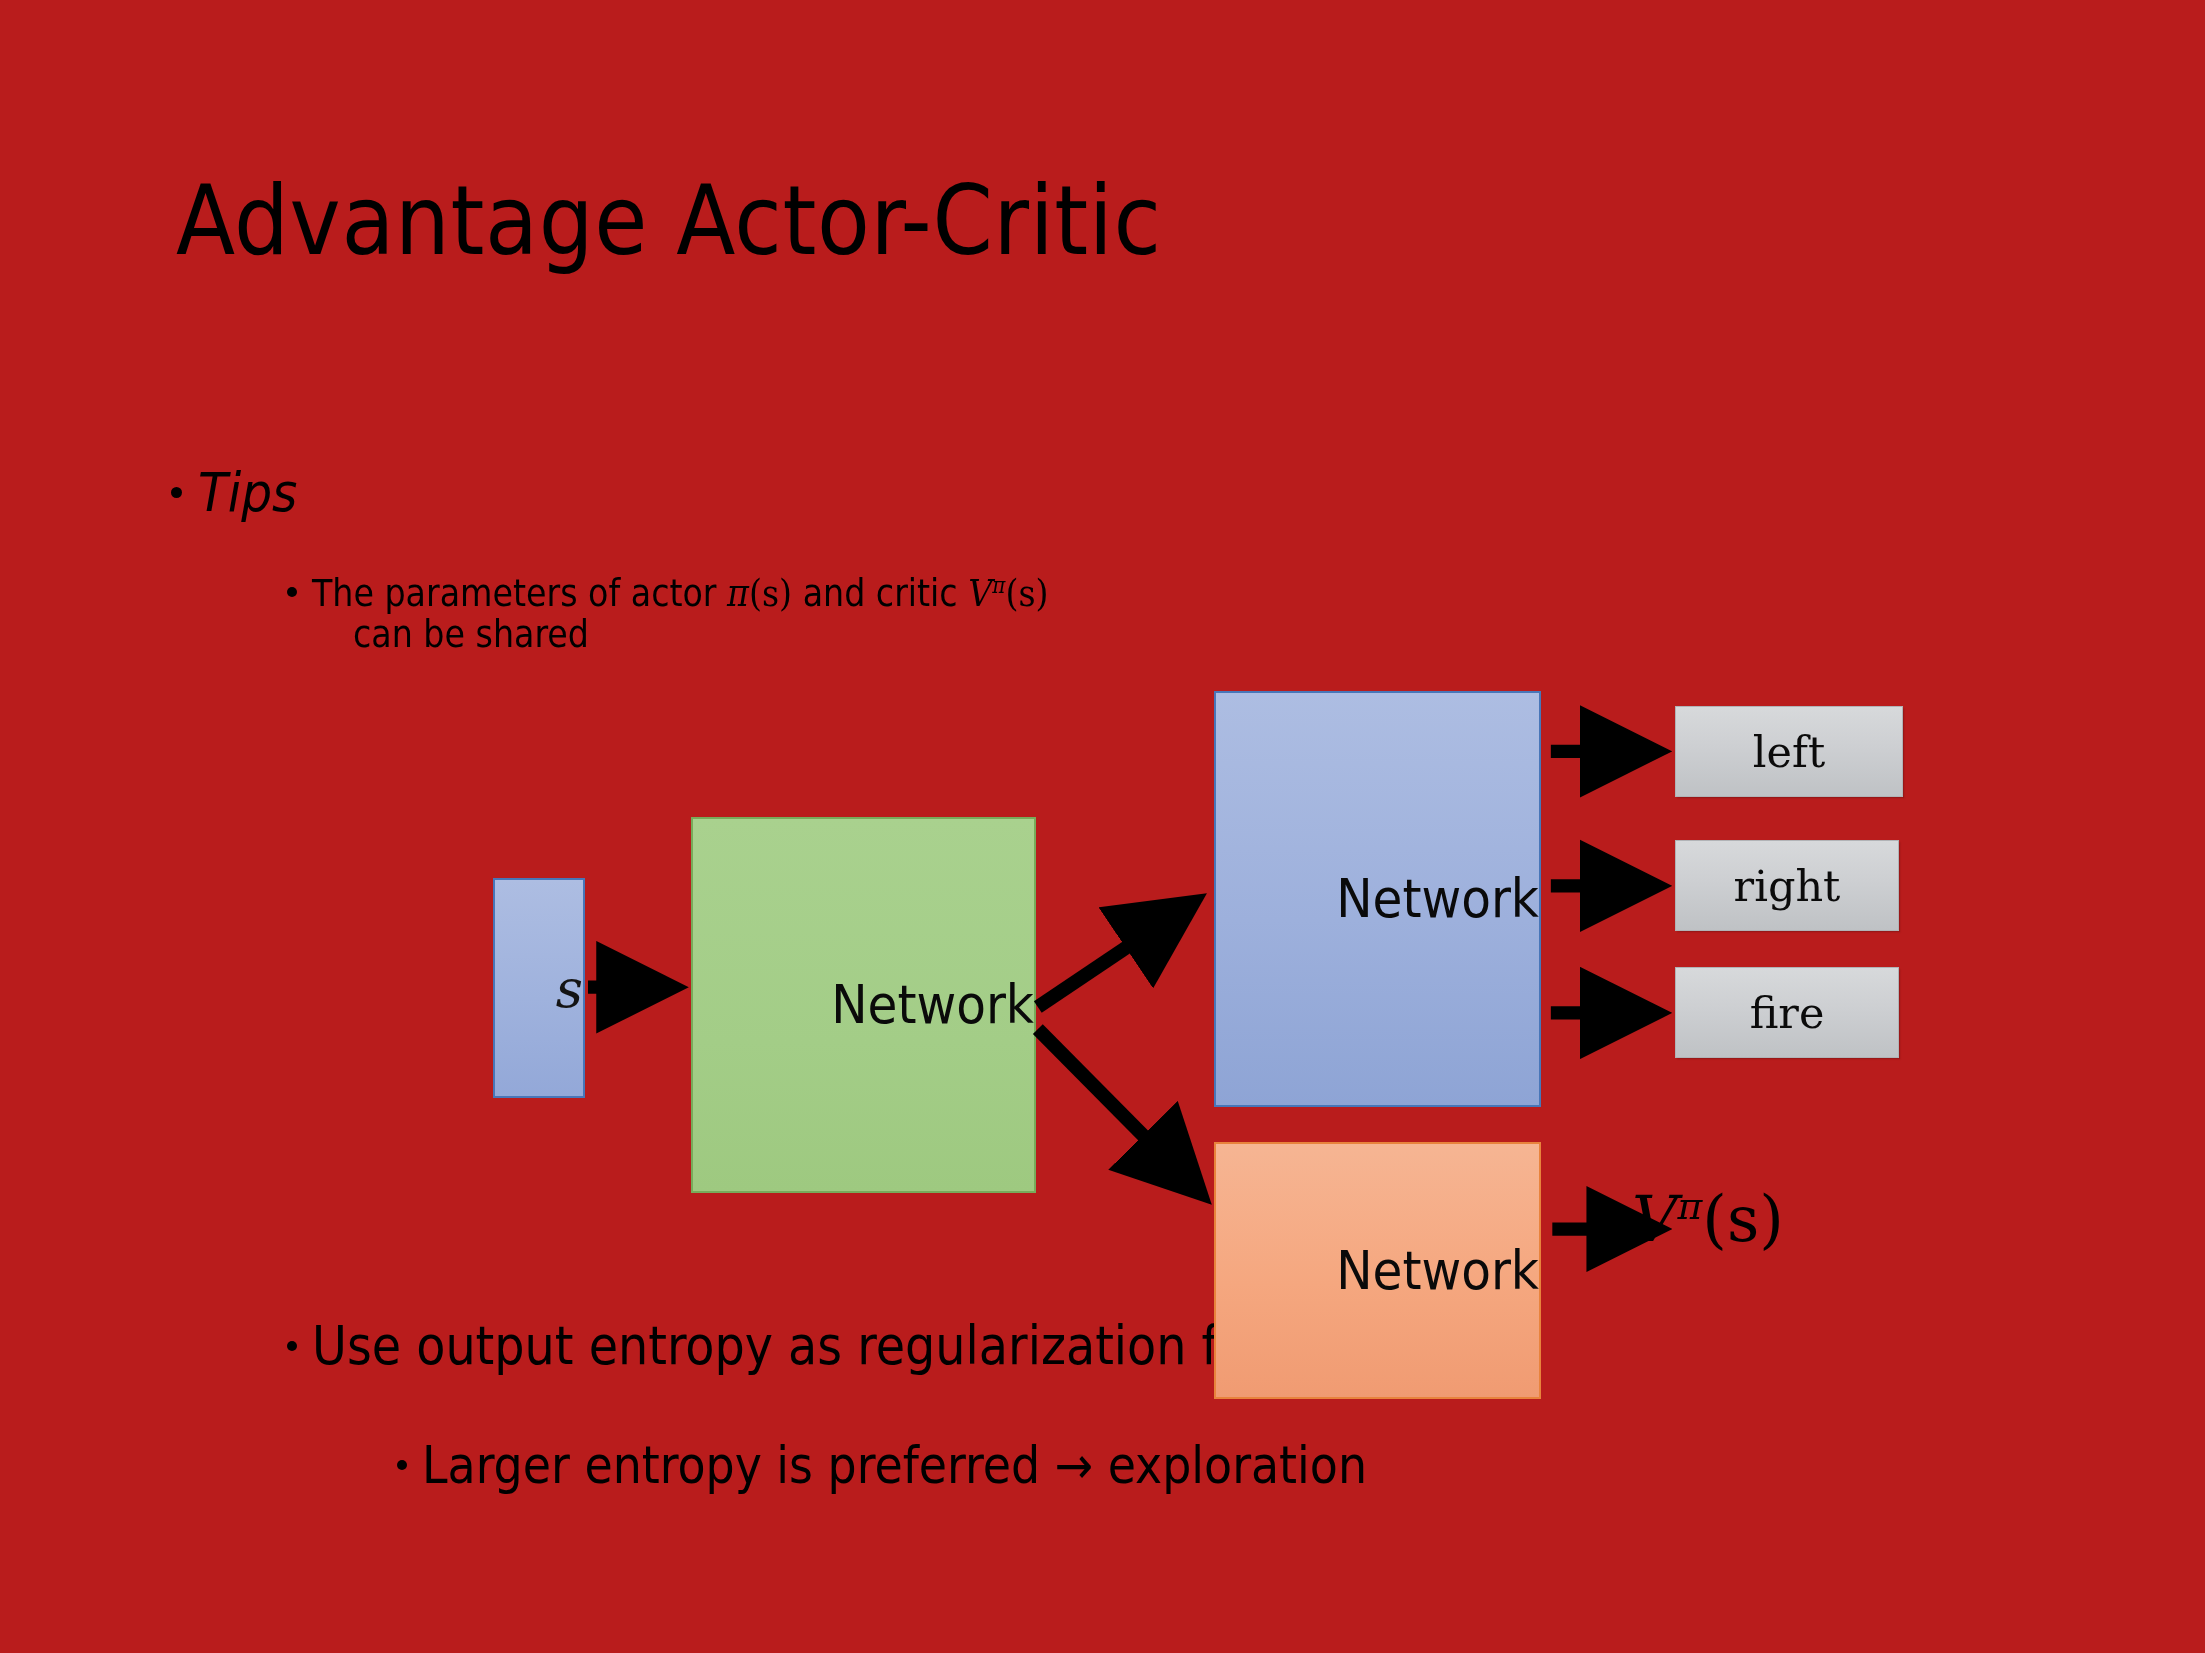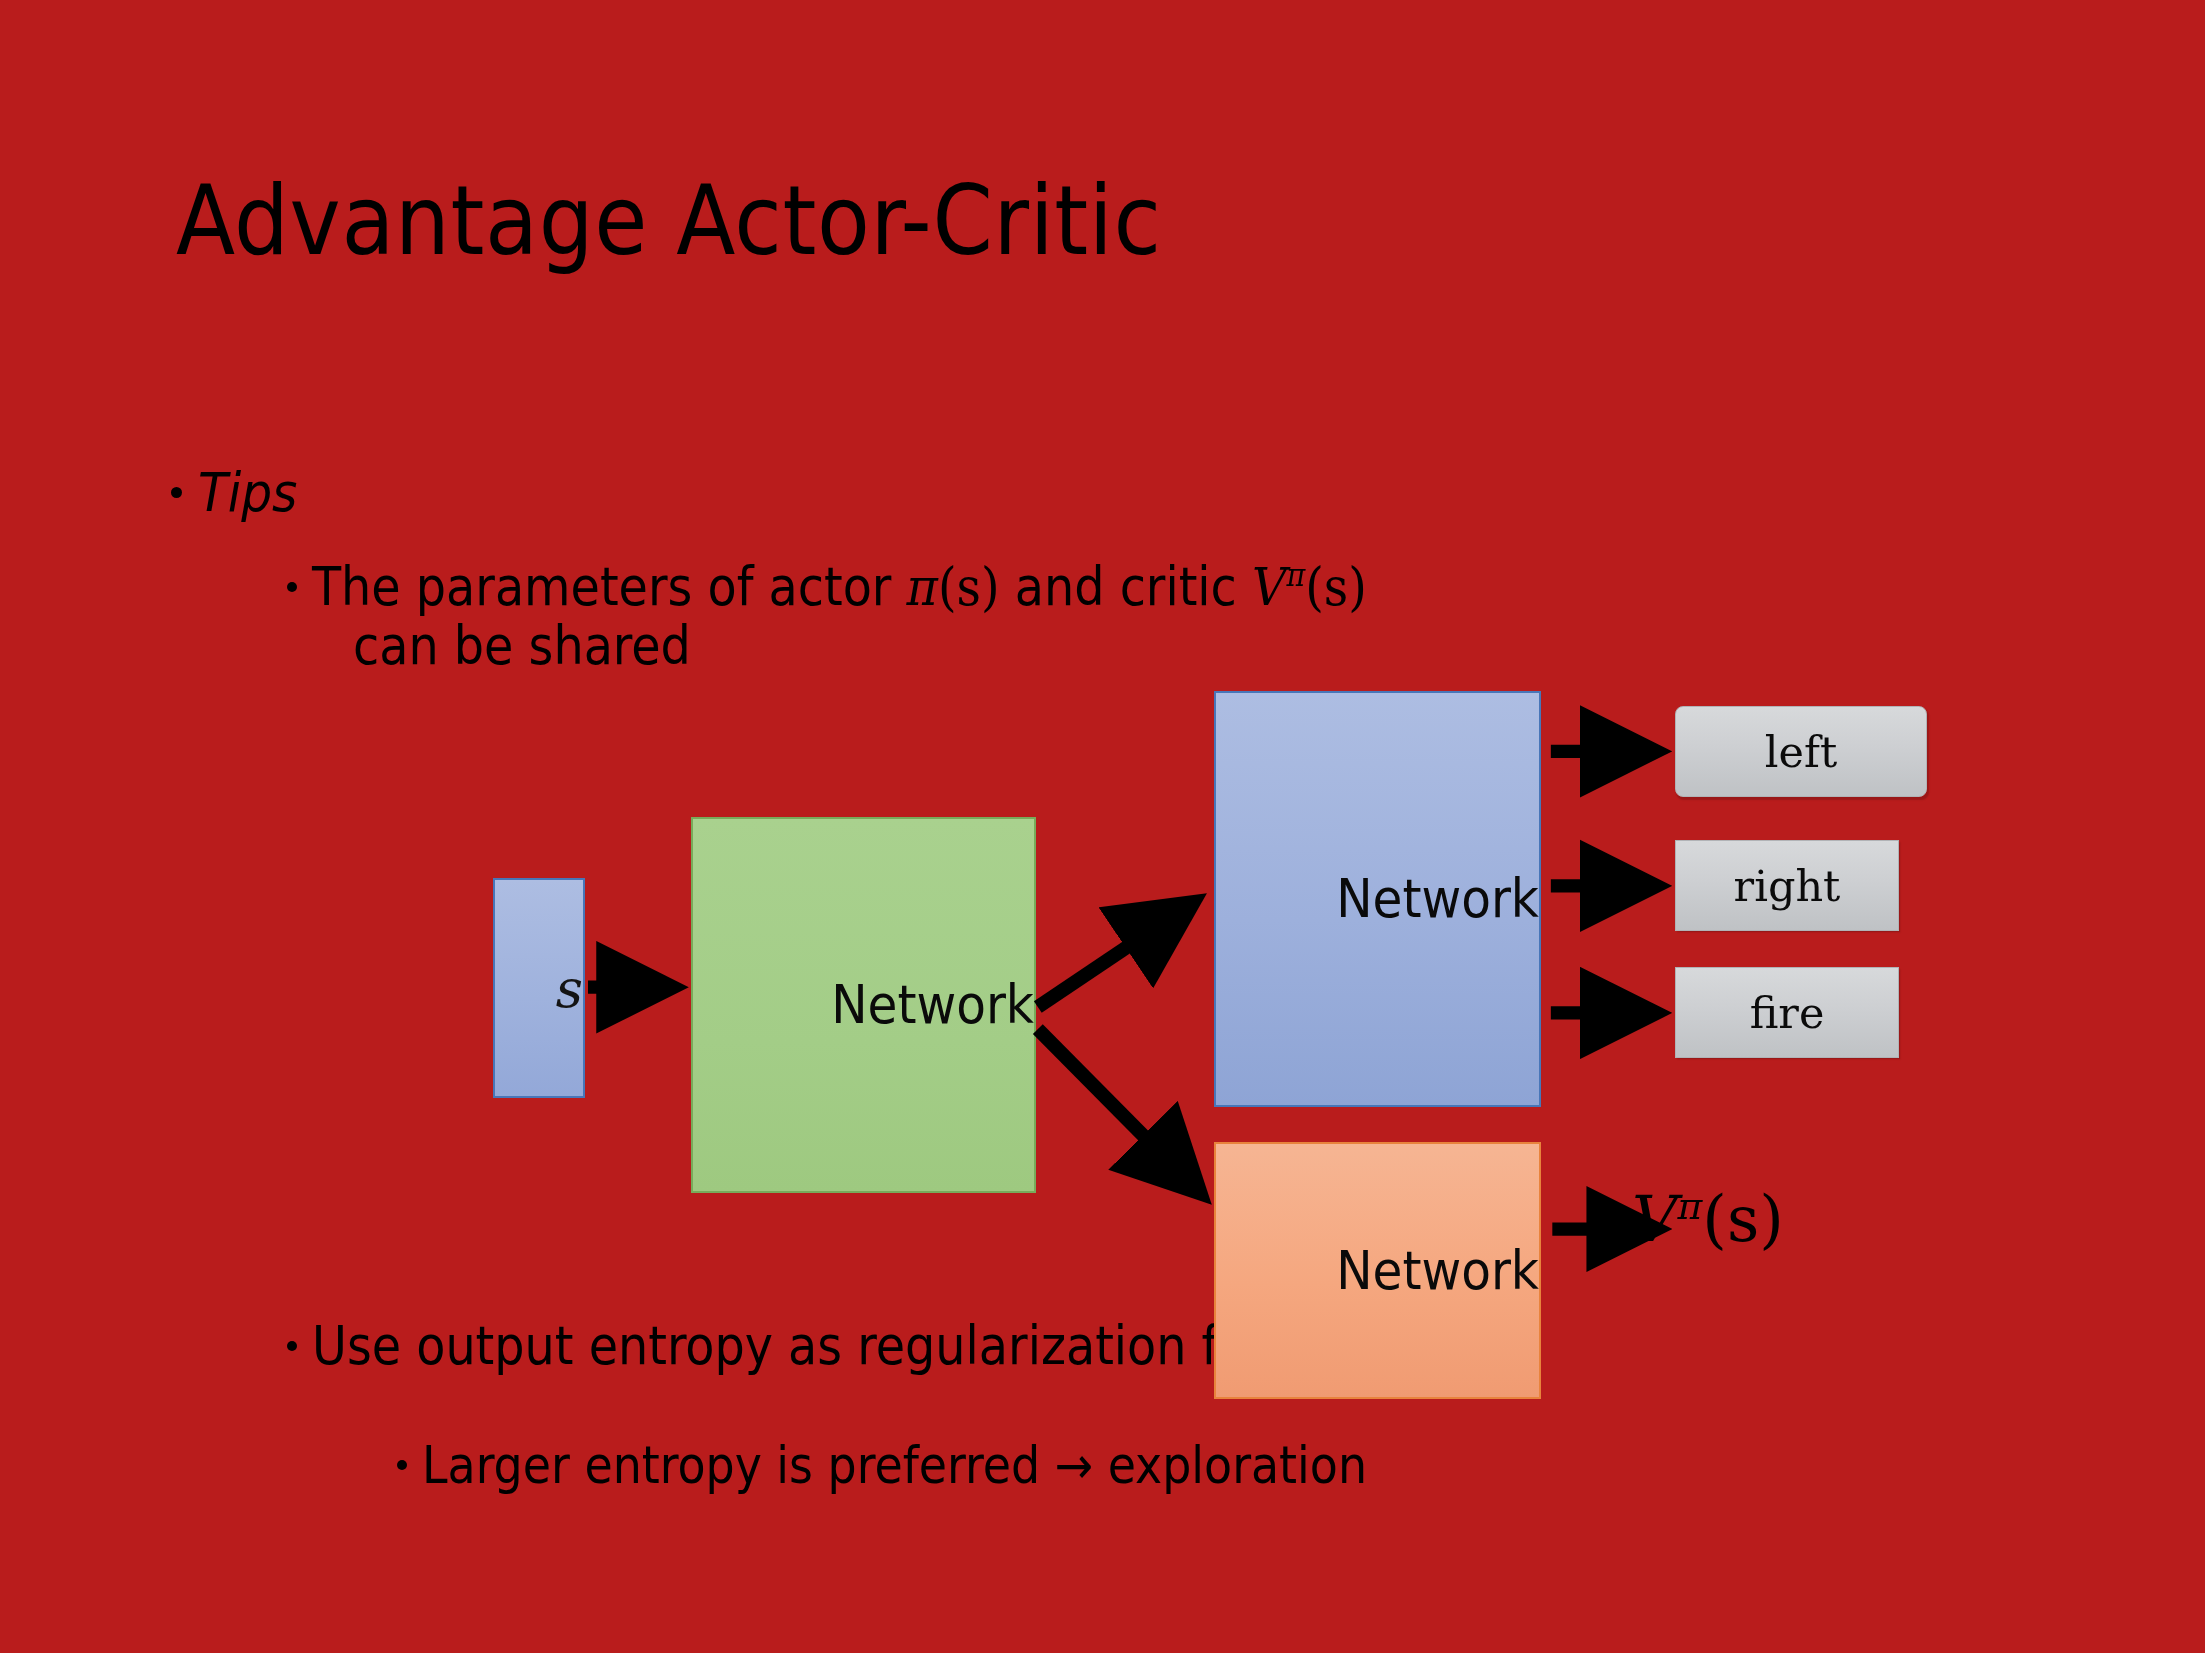--- a/index.html
+++ b/index.html
@@ -53,22 +53,22 @@
   #b-tips {
     left: 171px;
     top: 463px;
     font-size: 54px;
     font-style: italic;
   }
   #b-tips .dot { width: 11px; height: 11px; margin-right: 16px; margin-bottom: 7.4px; }
 
   #b-params {
     left: 287px;
-    top: 557px;
-    font-size: 53px;
+    top: 573px;
+    font-size: 37px;
   }
   #b-params .dot { width: 10.3px; height: 10.3px; margin-right: 14.7px; margin-bottom: 7.4px; }
   #b-params .l2 { display: block; margin-left: 66px; }
 
   #b-entropy {
     left: 287px;
     top: 1316px;
     font-size: 53px;
   }
   #b-entropy .dot { width: 10.3px; height: 10.3px; margin-right: 14.7px; margin-bottom: 7.4px; }
@@ -161,21 +161,21 @@
     justify-content: center;
     background: linear-gradient(180deg, #d7d9db 0%, #cdcfd2 45%, #bfc2c5 100%);
     border: 1.5px solid #b1b3b6;
     box-shadow: 1.5px 2.2px 1.5px rgba(0,0,0,0.17);
   }
   .graylabel {
     font-family: "DejaVu Serif", "Liberation Serif", serif;
     font-size: 43px;
     color: #0b0b0b;
   }
-  #gb-0 { left: 1675px; top: 706px;  width: 252px; height: 91px; border-radius: 8px; }
+  #gb-0 { left: 1675px; top: 706px;  width: 228px; height: 91px; }
   #gb-1 { left: 1675px; top: 840px; width: 224px; height: 91px; }
   #gb-2 { left: 1675px; top: 967px; width: 224px; height: 91px; }
 
   #vpi {
     position: absolute;
     left: 1632px;
     top: 1183px;
     font-size: 63px;
     color: #000;
     white-space: nowrap;

